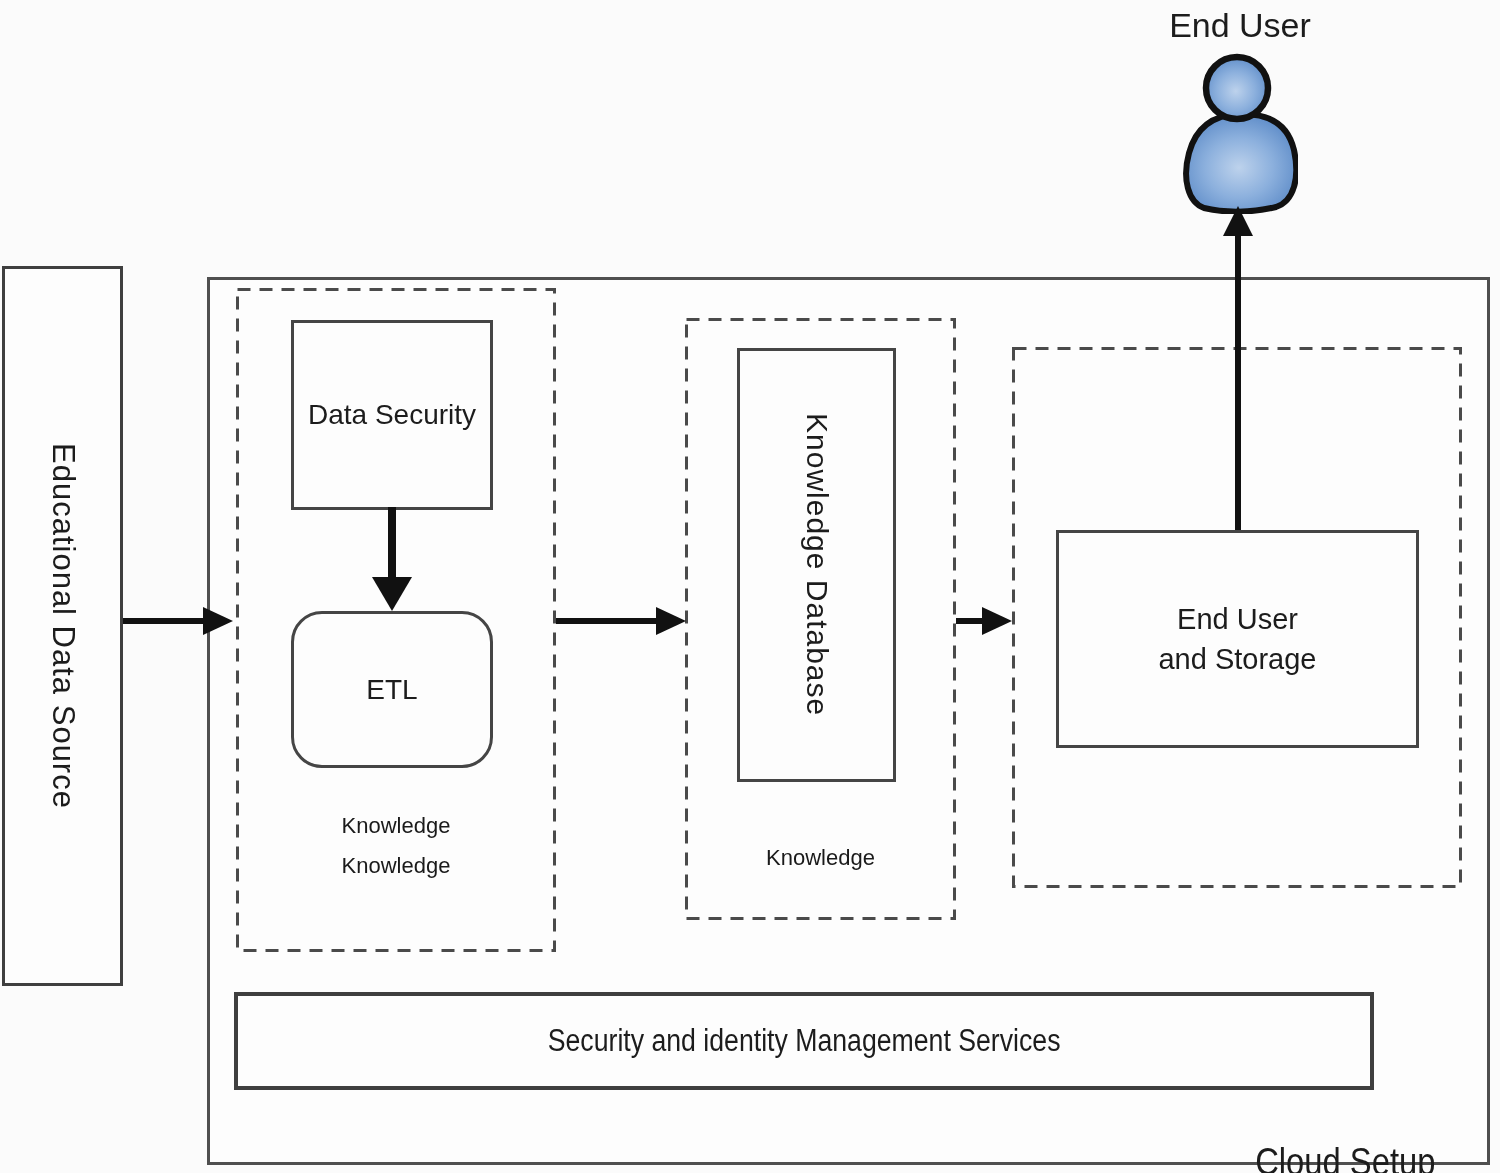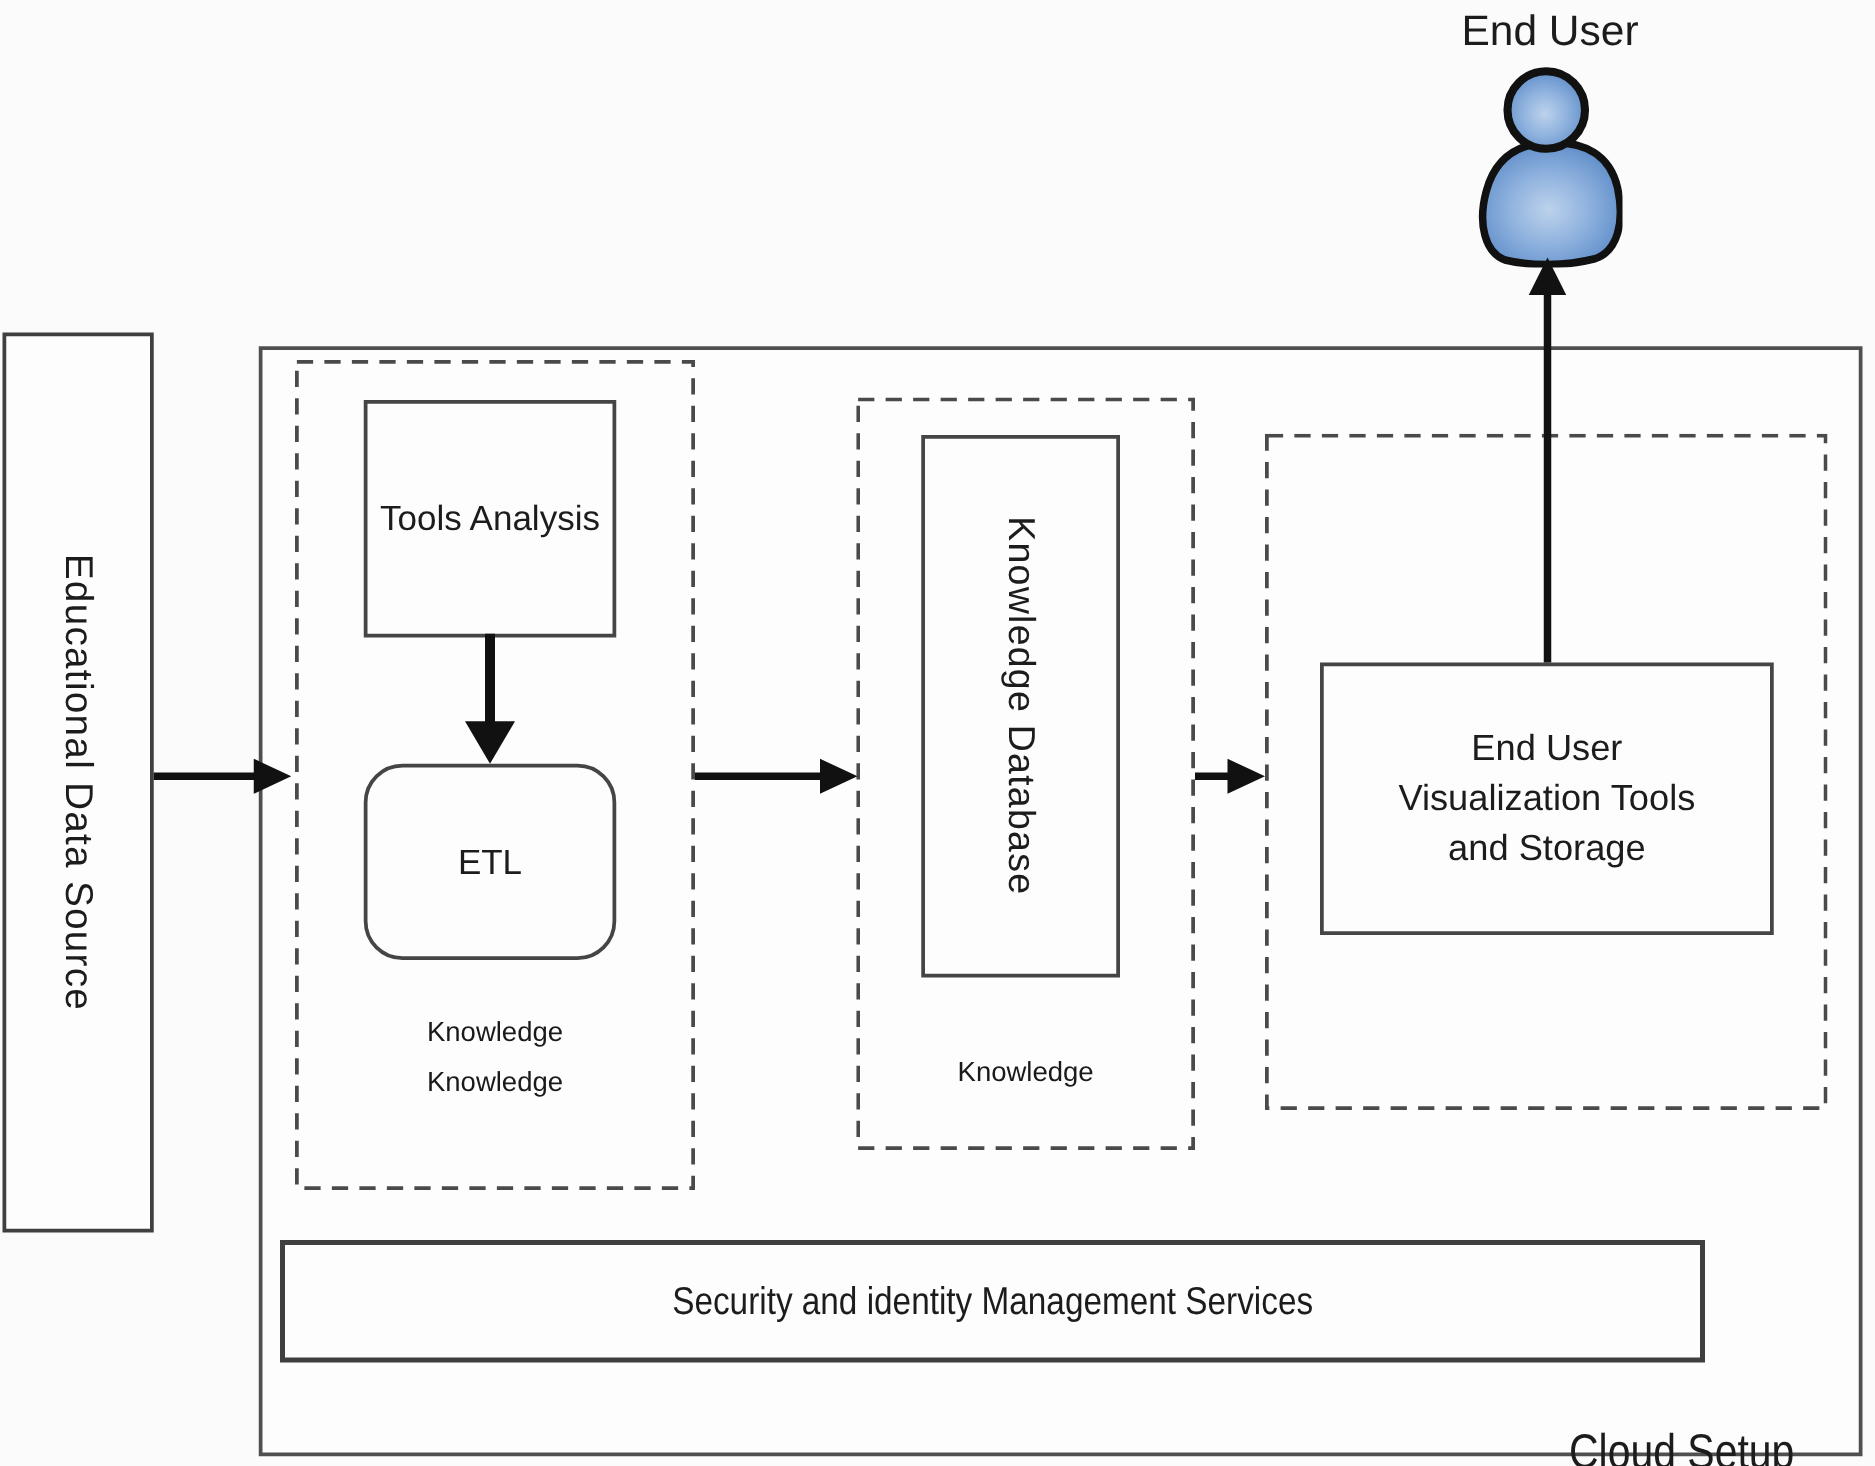--- a/index.html
+++ b/index.html
@@ -39,21 +39,21 @@
     font-size:31px; z-index:2;
   }
   .da-box  { left:291px; top:320px; width:202px; height:190px; font-size:28px; }
   .etl-box { left:291px; top:611px; width:202px; height:157px; font-size:28px;border-radius:31px; }
   .kd-box  { left:737px; top:348px; width:159px; height:434px; font-size:30px; }
   .viz-box { left:1056px; top:530px; width:363px; height:218px;
              font-size:29px; line-height:40px; flex-direction:column; }
   .ke-label { left:236px; top:806px; width:320px; }
   .ks-label { left:685px; top:838px; width:271px; }
   .security-bar {
-    position:absolute; left:224px; top:992px; width:1140px; height:98px;
+    position:absolute; left:234px; top:992px; width:1140px; height:98px;
     border:4px solid #3f3f3f; background:#fdfdfd; box-sizing:border-box;
     display:flex; align-items:center; justify-content:center; z-index:2;
   }
   .security-bar span { display:inline-block; transform:scaleX(0.86); font-size:31px; }
   .cloud-label {
     position:absolute; left:207px; top:1140px; width:1246px; text-align:right; z-index:2;
   }
   .cloud-label span { display:inline-block; transform:scaleX(0.84); font-size:39px; }
   .end-user-label {
     position:absolute; left:1090px; top:6px; width:300px; text-align:center;
@@ -96,21 +96,21 @@
     <div class="head head-right" style="left:203px; top:607px;"></div>
   </div>
 
   <div class="dashed-group" style="left:236px; top:288px;">
     <svg width="320" height="664">
       <rect x="1.5" y="1.5" width="317" height="661" fill="none" stroke="#4a4a4a" stroke-width="3" stroke-dasharray="13 9"></rect>
     </svg>
   </div>
 
   <div class="solid-box da-box">
-    <span>Tools Analysis</span>
+    <span>Data Security</span>
   </div>
 
   <div>
     <div class="shaft" style="left:388px; top:507px; width:8px; height:72px;"></div>
     <div class="head head-down" style="left:372px; top:577px;"></div>
   </div>
 
   <div class="solid-box etl-box">
     <span>ETL</span>
   </div>
@@ -145,21 +145,20 @@
   </div>
 
   <div class="dashed-group" style="left:1012px; top:347px;">
     <svg width="450" height="541">
       <rect x="1.5" y="1.5" width="447" height="538" fill="none" stroke="#4a4a4a" stroke-width="3" stroke-dasharray="13 9"></rect>
     </svg>
   </div>
 
   <div class="solid-box viz-box">
     <div>End User</div>
-    <div>Visualization Tools</div>
     <div>and Storage</div>
   </div>
 
   <div class="security-bar">
     <span>Security and identity Management Services</span>
   </div>
 
   <div class="cloud-label">
     <span>Cloud Setup</span>
   </div>

